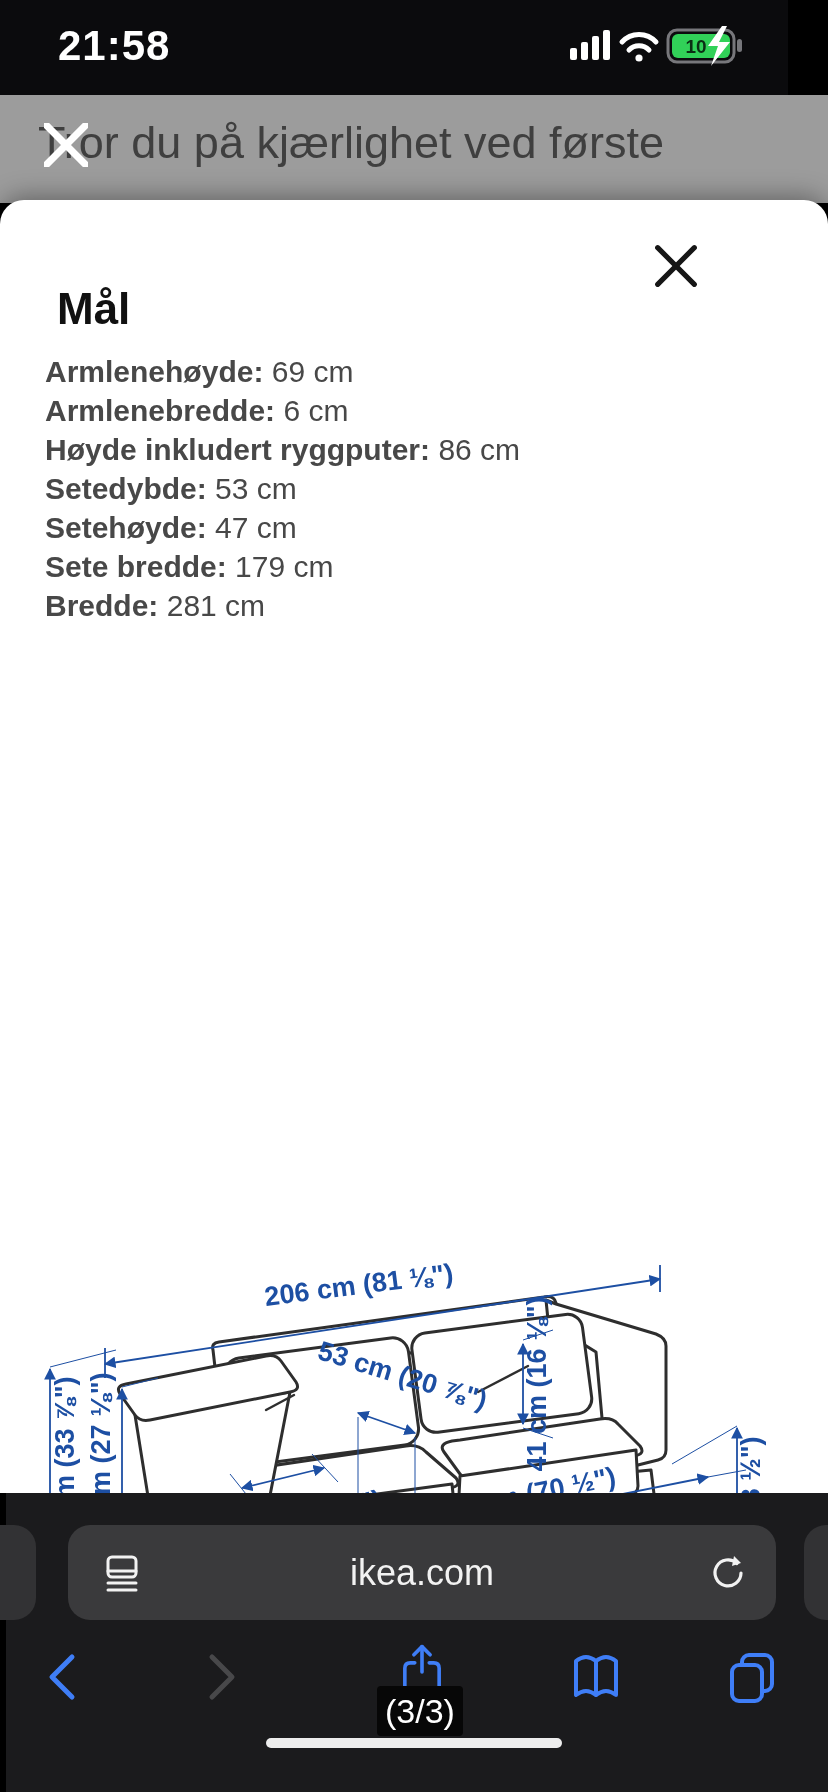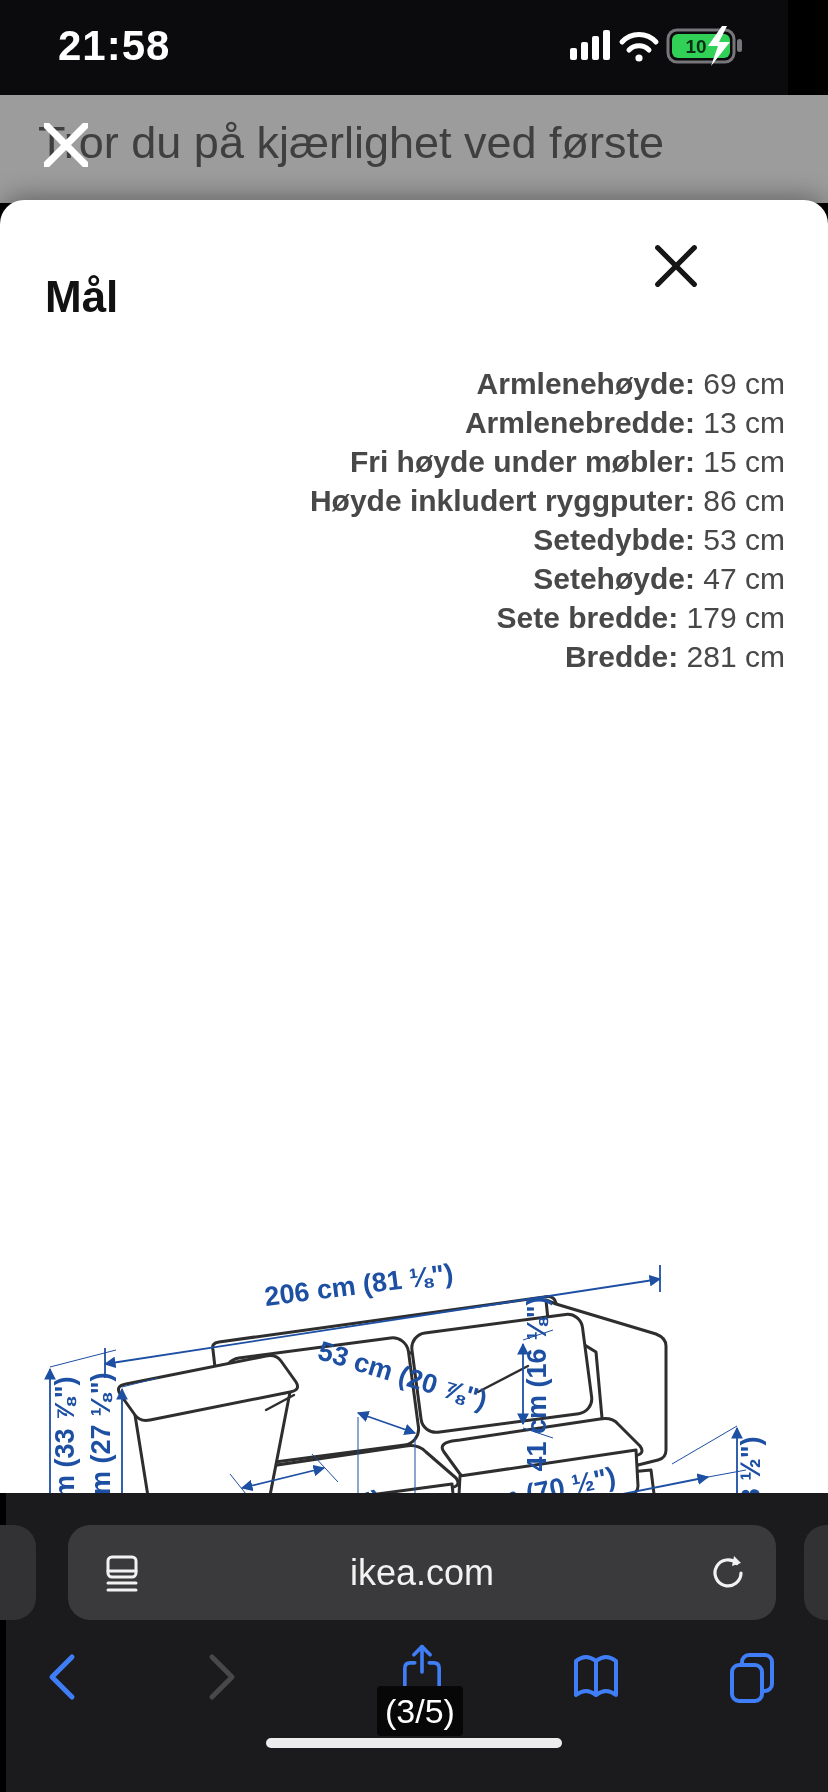--- a/index.html
+++ b/index.html
@@ -15,21 +15,21 @@
   
   .banner{left:0;top:95px;width:828px;height:108px;background:#9c9c9c;}
   .banner-title{left:38px;top:22px;color:#3f3f3f;font-size:45px;font-weight:400;white-space:nowrap;}
   .banner-close{left:44px;top:28px;width:44px;height:44px;}
 
   
   .sheet{left:0;top:200px;width:828px;height:1293px;background:#ffffff;
          border-radius:24px 24px 0 0;box-shadow:0 -4px 24px rgba(0,0,0,.35);}
   .sheet-close{right:130px;top:44px;width:44px;height:44px;cursor:pointer;}
   .sheet-title{left:45px;top:72px;color:#111;font-size:44px;font-weight:700;}
-  .meas{left:45px;top:164px;width:740px;text-align:right;}
+  .meas{left:45px;top:152px;width:740px;}
   .meas-row{font-size:30px;line-height:39px;color:#484848;white-space:nowrap;}
   .meas-row b{font-weight:700;}
 
   
   .diagram{left:8px;top:1032px;width:780px;height:450px;}
   .dim-text{font-family:"Liberation Sans",sans-serif;font-weight:700;font-size:27px;}
 
   
   .chrome{left:6px;top:1493px;width:828px;height:333px;background:#1b1b1d;}
   .pill{position:absolute;top:32px;height:95px;background:#3a3a3c;border-radius:22px;}
@@ -89,26 +89,25 @@
 </div>
 
 <div class="abs sheet">
   <svg class="abs sheet-close" viewBox="0 0 36 36">
     <g stroke="#161616" stroke-width="4.2" stroke-linecap="round">
       <line x1="3" y1="3" x2="33" y2="33"></line>
         <line x1="33" y1="3" x2="3" y2="33"></line>
     </g>
   </svg>
 
-  <h1 class="abs sheet-title" style="margin:0">Mål</h1>
+  <h1 class="abs sheet-title" style="margin:12px">Mål</h1>
 
   <div class="abs meas">
     <div class="meas-row"><b>Armlenehøyde:</b> <span>69 cm</span></div>
-    <div class="meas-row"><b>Armlenebredde:</b> <span>13 cm</span></div>
-    <div class="meas-row"><b>Fri høyde under møbler:</b> <span>15 cm</span></div>
+    <div class="meas-row"><b>Armlenebredde:</b> <span>6 cm</span></div>
     <div class="meas-row"><b>Høyde inkludert ryggputer:</b> <span>86 cm</span></div>
     <div class="meas-row"><b>Setedybde:</b> <span>53 cm</span></div>
     <div class="meas-row"><b>Setehøyde:</b> <span>47 cm</span></div>
     <div class="meas-row"><b>Sete bredde:</b> <span>179 cm</span></div>
     <div class="meas-row"><b>Bredde:</b> <span>281 cm</span></div>
   </div>
 
   <svg class="abs diagram" viewBox="0 0 780 450">
     <defs>
       <marker id="ar" viewBox="0 0 10 10" refX="9" refY="5" markerWidth="6.5" markerHeight="6.5" orient="auto-start-reverse">
@@ -221,21 +220,21 @@
     <polyline points="20,8 40,28 20,48" stroke="#48484a" stroke-width="5" fill="none" stroke-linecap="round" stroke-linejoin="round"></polyline>
   </svg>
 
   <svg class="toolbar-btn tb-share" viewBox="0 0 56 62">
     <g stroke="#3f7ef7" stroke-width="4" fill="none" stroke-linecap="round" stroke-linejoin="round">
       <path d="M20,22 h-5 q-6,0 -6,6 v22 q0,6 6,6 h26 q6,0 6,-6 v-22 q0,-6 -6,-6 h-5"></path>
       <line x1="28" y1="4" x2="28" y2="32"></line>
       <polyline points="19,13 28,4 37,13"></polyline>
     </g>
   </svg>
-  <div class="page-count">(3/5)</div>
+  <div class="page-count">(3/3)</div>
 
   <svg class="toolbar-btn tb-book" viewBox="0 0 56 56">
     <g stroke="#3f7ef7" stroke-width="4" fill="none" stroke-linecap="round" stroke-linejoin="round">
       <path d="M8,12 Q18,4 28,12 L28,46 Q18,38 8,46 Z"></path>
       <path d="M28,12 Q38,4 48,12 L48,46 Q38,38 28,46 Z"></path>
     </g>
   </svg>
   <svg class="toolbar-btn tb-tabs" viewBox="0 0 56 56">
     <g stroke="#3f7ef7" stroke-width="4" stroke-linejoin="round">
       <rect x="18" y="6" width="30" height="36" rx="7" fill="none"></rect>

